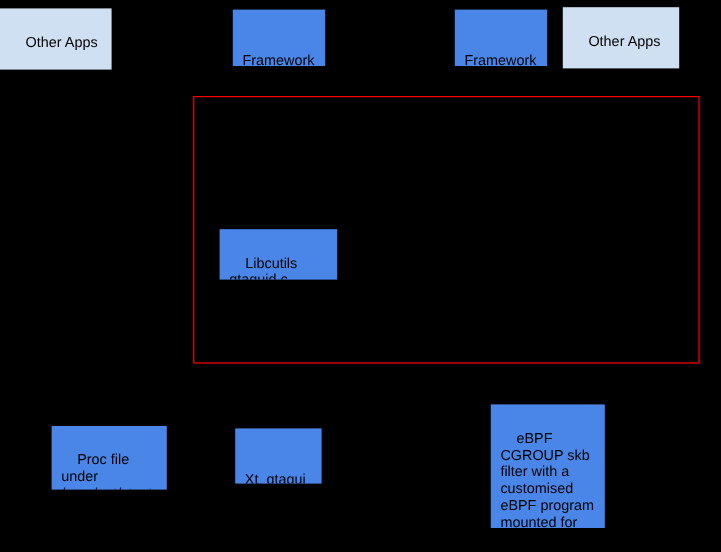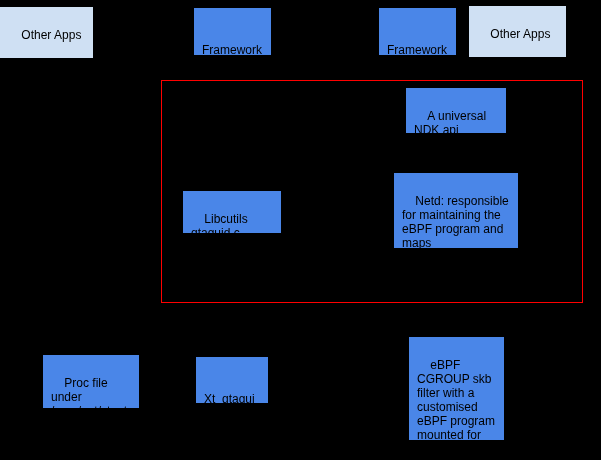--- a/index.html
+++ b/index.html
@@ -55,31 +55,25 @@
   </div>
 
   <div class="node blue" id="node-2" style="left: 379px; top: 8px; width: 77px; height: 47px; background: rgb(74, 134, 232); color: rgb(0, 0, 0);">
     <span>Framework</span>
   </div>
 
   <div class="node light" id="node-3" style="left: 469px; top: 6px; width: 97px; height: 51px; background: rgb(207, 224, 243); color: rgb(0, 0, 0);">
     <span>Other Apps</span>
   </div>
 
-  <div class="node blue" id="node-4" style="left: 406px; top: 88px; width: 100px; height: 45px; background: rgb(74, 134, 232); color: rgb(0, 0, 0);">
-    <span>A universal NDK api</span>
-  </div>
 
   <div class="node blue" id="node-5" style="left: 183px; top: 191px; width: 98px; height: 42px; background: rgb(74, 134, 232); color: rgb(0, 0, 0);">
     <span>Libcutils qtaguid.c</span>
   </div>
 
-  <div class="node blue" id="node-6" style="left: 394px; top: 173px; width: 124px; height: 75px; background: rgb(74, 134, 232); color: rgb(0, 0, 0);">
-    <span>Netd: responsible for maintaining the eBPF program and maps</span>
-  </div>
 
   <div class="node blue" id="node-7" style="left: 43px; top: 355px; width: 96px; height: 53px; background: rgb(74, 134, 232); color: rgb(0, 0, 0);">
     <span>Proc file under /proc/net/xt_qtaguid/</span>
   </div>
 
   <div class="node blue" id="node-8" style="left: 196px; top: 357px; width: 72px; height: 46px; background: rgb(74, 134, 232); color: rgb(0, 0, 0);">
     <span>Xt_qtaguid module</span>
   </div>
 
   <div class="node blue" id="node-9" style="left: 409px; top: 337px; width: 95px; height: 103px; background: rgb(74, 134, 232); color: rgb(0, 0, 0);">

